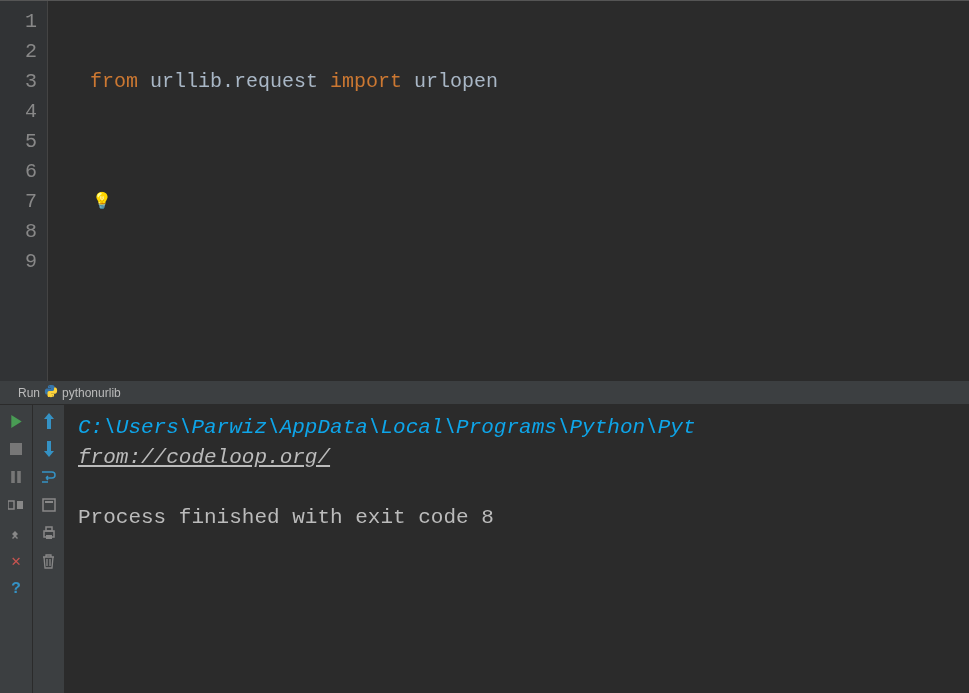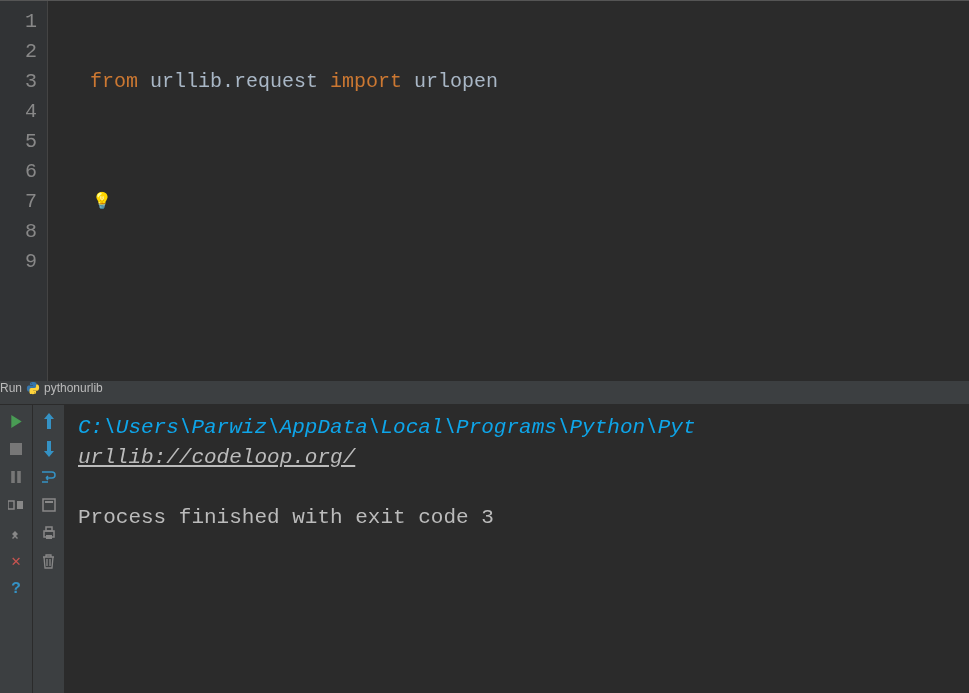--- a/index.html
+++ b/index.html
@@ -50,21 +50,22 @@
   .bulb {
     position: absolute;
     left: 14px;
     top: 186px;
     font-size: 16px;
   }
   .run-bar {
     height: 24px;
     background: #3c3f41;
     display: flex;
-    padding: 0 0;
+    align-items: center;
+    padding: 0 18px;
     font-family: 'Segoe UI', Arial, sans-serif;
     font-size: 12px;
     color: #bbb;
     border-bottom: 1px solid #2b2b2b;
   }
   .run-bar .py-icon { color: #3b7fc4; margin: 0 4px 0 4px; font-size: 12px; }
   .console-area {
     flex: 1;
     display: flex;
     background: #2b2b2b;
@@ -220,16 +221,16 @@
           <rect x="4" y="9" width="6" height="4" fill="#888"></rect>
         </svg>
     </div>
     <div class="tool-btn grey-icon">
       <svg width="13" height="15" viewBox="0 0 13 15">
           <path fill="none" stroke="#888" stroke-width="1.3" d="M1 3h11M4 3V1h5v2M2 3l1 11h7l1-11M5 5v7M8 5v7"></path>
         </svg>
     </div>
   </div>
   <div class="console-out"><span class="cmd">C:\Users\Parwiz\AppData\Local\Programs\Python\Pyt</span>
-<span class="url">urllib://codeloop.org/</span>
-
-<span>Process finished with exit code 3</span></div>
+<span class="url">from://codeloop.org/</span>
+
+<span>Process finished with exit code 8</span></div>
 </div>
 
 </body></html>

